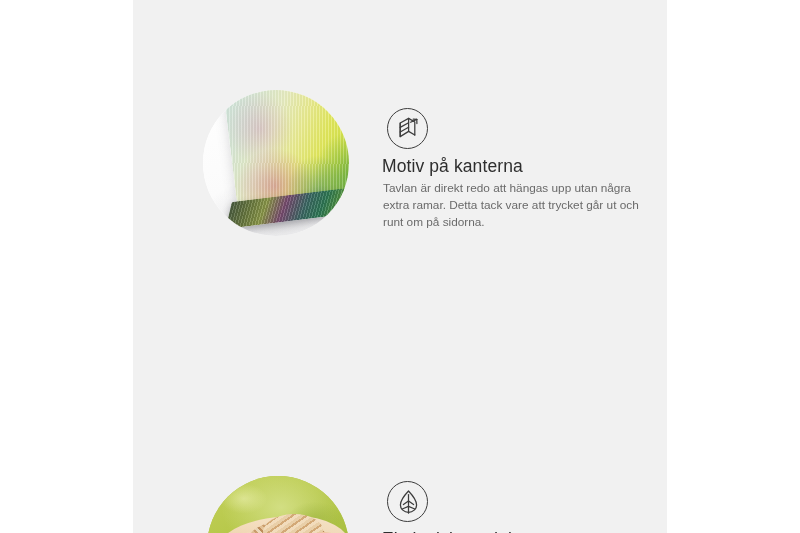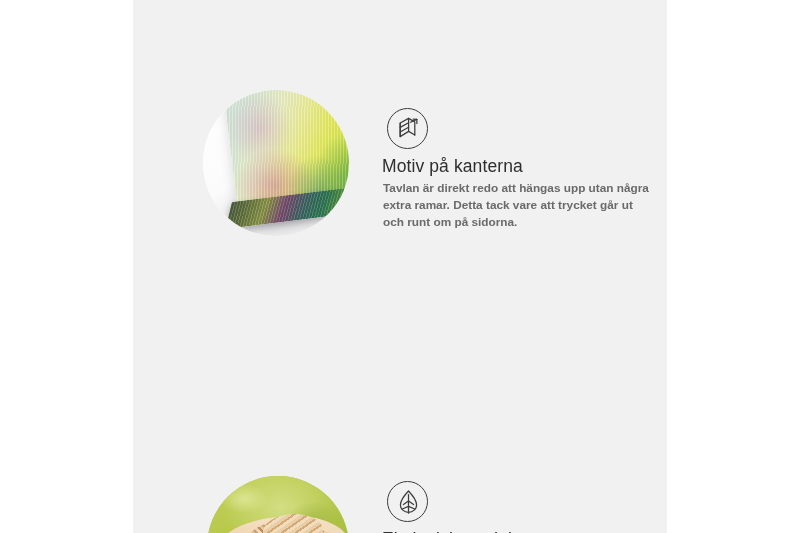--- a/index.html
+++ b/index.html
@@ -223,21 +223,21 @@
   .head-2 { top: 336px; }
 
   .body-copy {
     position: absolute;
     left: 250px;
     width: 266px;
     font-size: 11.8px;
     line-height: 17.2px;
     color: #6a6a6a;
   }
-  .copy-1 { top: 180px; font-weight: bold; }
+  .copy-1 { top: 180px; }
 </style>
 </head>
 <body>
 
 <div class="page">
 
   <div class="panel">
 
     <div class="feature feature-1">
 

